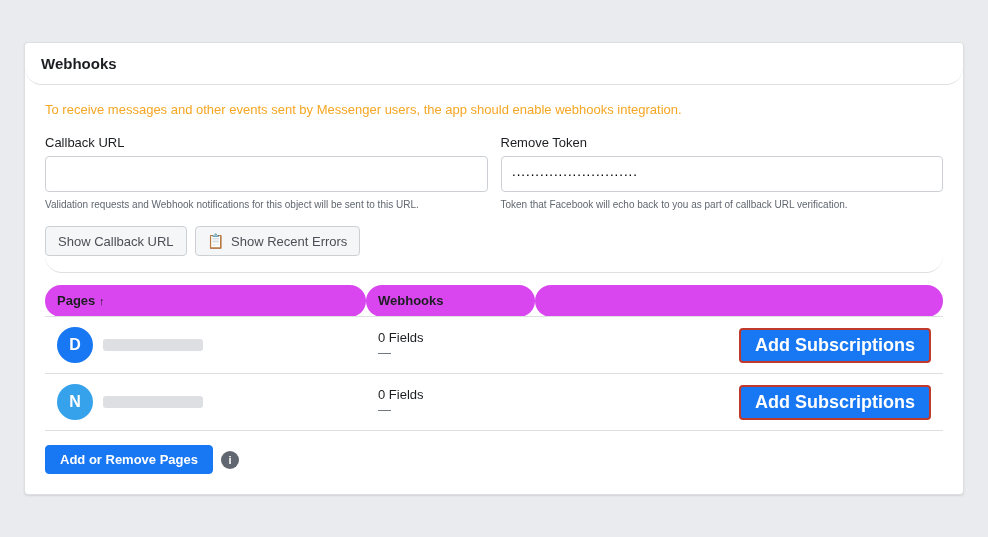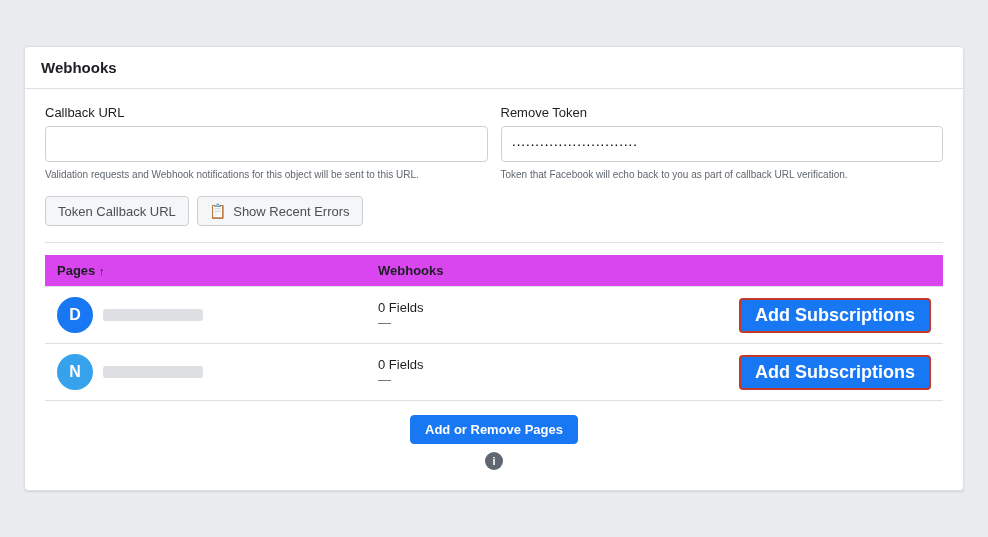--- a/index.html
+++ b/index.html
@@ -1,15 +1,15 @@
 <!DOCTYPE html>
 <html><head>
   <meta charset="utf-8">
   <style>
-    * { box-sizing: border-box; margin: 0; padding: 0; }
+    * { box-sizing: border-box; margin: 0; padding: 0; border-radius: 17px; }
     body {
       font-family: -apple-system, BlinkMacSystemFont, 'Segoe UI', Helvetica, Arial, sans-serif;
       background: #e9ebee;
       display: flex;
       justify-content: center;
       align-items: center;
       min-height: 100vh;
       font-size: 14px;
       color: #1c1e21;
     }
@@ -160,21 +160,20 @@
       cursor: pointer;
     }
     .actions-cell {
       text-align: right;
     }
     .bottom-row {
       display: flex;
       align-items: center;
       gap: 8px;
       padding: 14px 0 4px;
-      flex-direction: column;
     }
     .info-icon {
       width: 18px;
       height: 18px;
       border-radius: 50%;
       background: #606770;
       color: #fff;
       font-size: 11px;
       font-weight: 700;
       display: flex;
@@ -188,36 +187,37 @@
     .clipboard-icon {
       font-size: 14px;
     }
   </style>
 </head>
 <body>
 
 <div class="card">
   <div class="card-header">Webhooks</div>
   <div class="card-body">
+    <p class="info-text">To receive messages and other events sent by Messenger users, the app should enable webhooks integration.</p>
 
     <div class="form-row">
       <div class="form-group">
         <label class="form-label">Callback URL</label>
         <input type="text" class="form-input" value="" style="">
         <p class="hint-text">Validation requests and Webhook notifications for this object will be sent to this URL.</p>
       </div>
       <div class="form-group">
         <label class="form-label">Remove Token</label>
         <input type="text" class="form-input" value="···························" style="">
         <p class="hint-text">Token that Facebook will echo back to you as part of callback URL verification.</p>
       </div>
     </div>
 
     <div class="button-row">
-      <button class="btn">Token Callback URL</button>
+      <button class="btn">Show Callback URL</button>
       <button class="btn">
         <span class="clipboard-icon">📋</span>
         <span>Show Recent Errors</span>
       </button>
     </div>
 
     <div class="table-section">
       <table>
         <thead>
           <tr>

